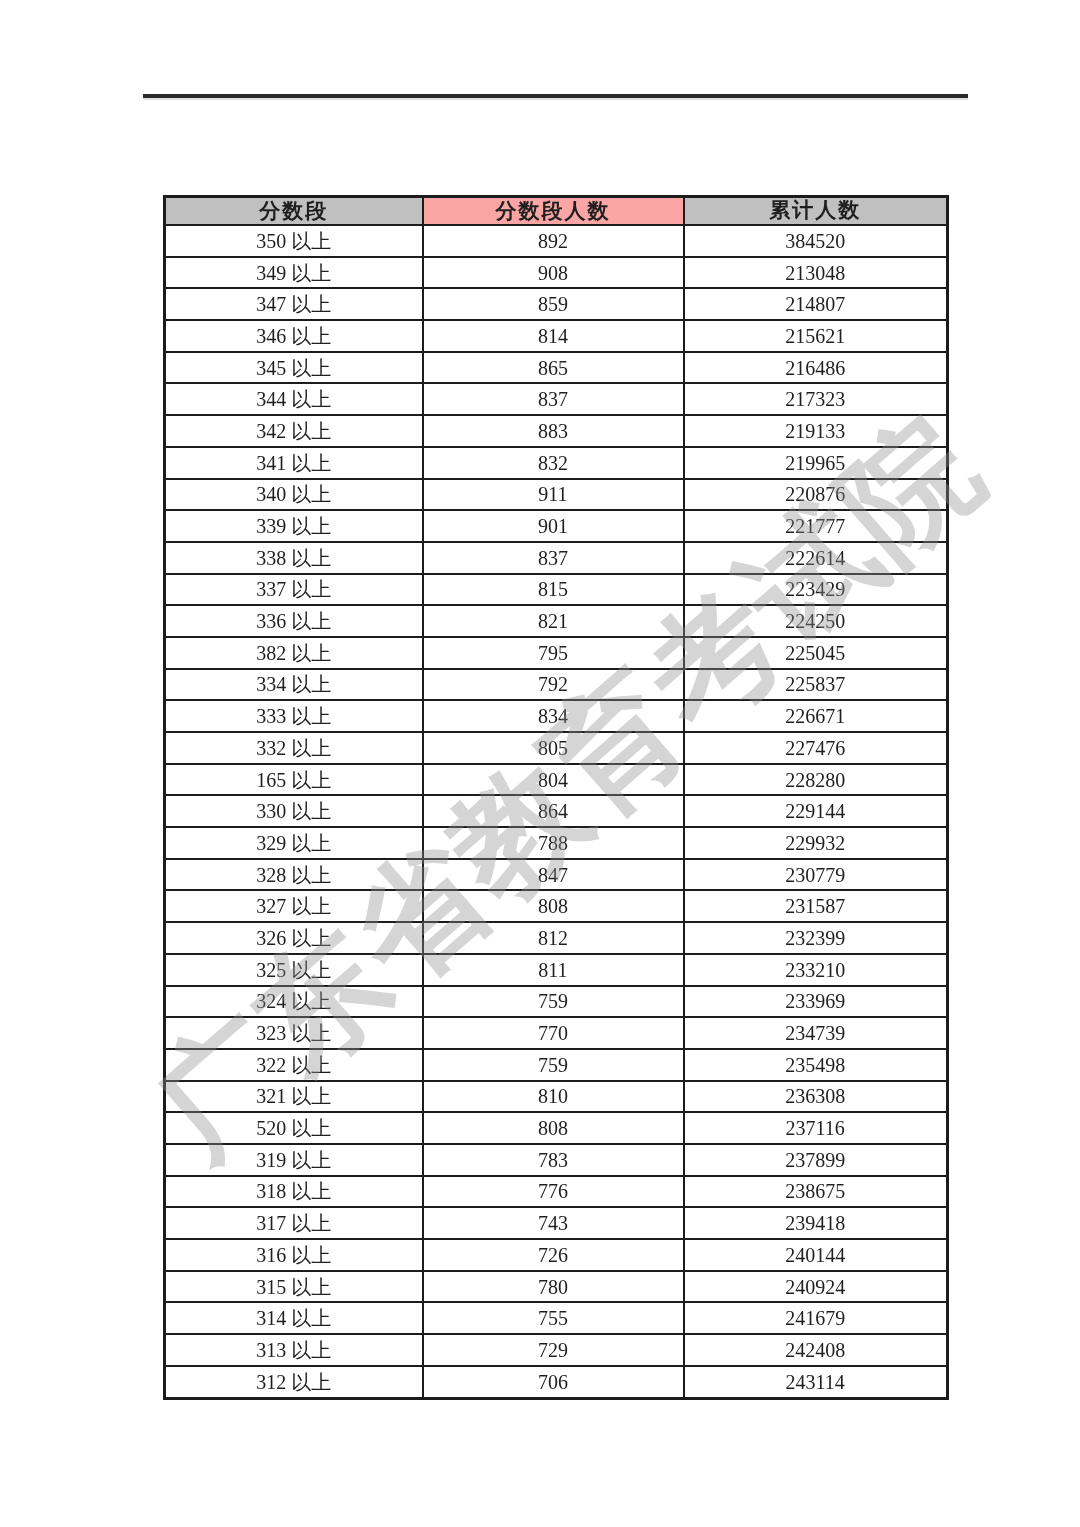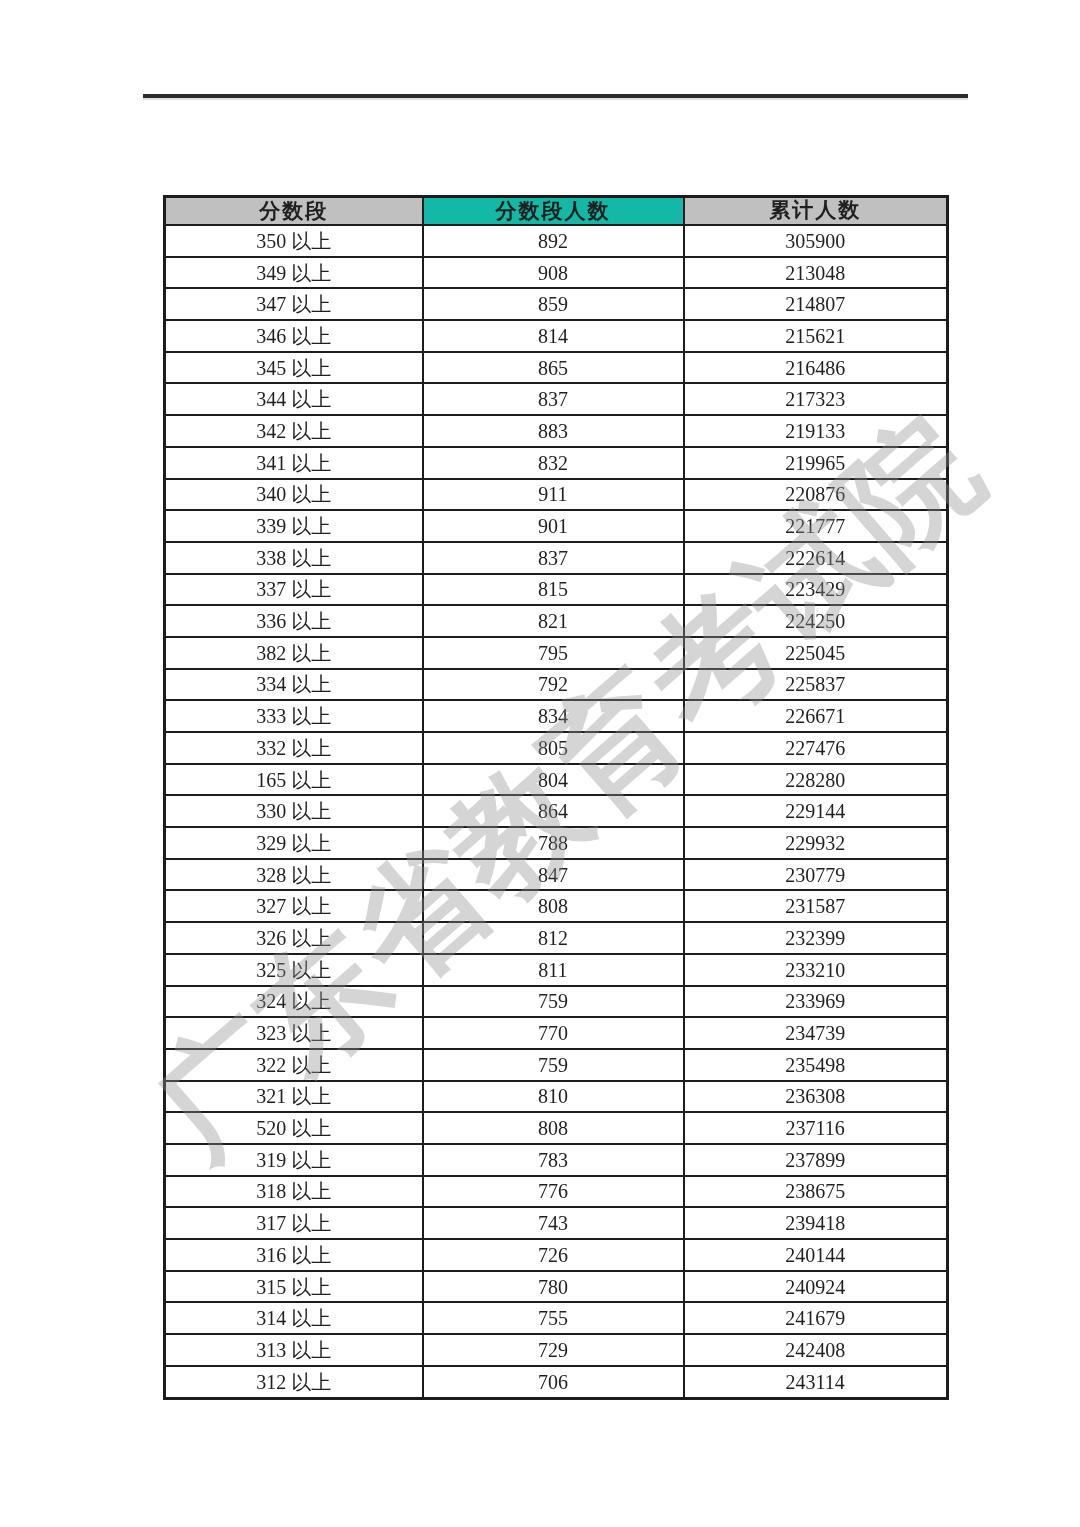--- a/index.html
+++ b/index.html
@@ -80,29 +80,29 @@
 
   <table class="score-table">
     <colgroup>
       <col class="c1">
         <col class="c2">
         <col class="c3">
     </colgroup>
     <thead>
       <tr>
         <th style="background: rgb(192, 192, 192);">分数段</th>
-        <th style="background: #14b8a6; margin-top: 48px;">分数段人数</th>
+        <th style="background: #fca5a5; margin-top: 48px;">分数段人数</th>
         <th style="background: rgb(192, 192, 192); font-family: Liberation Mono, monospace;">累计人数</th>
       </tr>
     </thead>
     <tbody>
         <tr>
           <td>350 以上</td>
           <td>892</td>
-          <td>305900</td>
+          <td>384520</td>
         </tr>
         <tr>
           <td>349 以上</td>
           <td>908</td>
           <td>213048</td>
         </tr>
         <tr>
           <td>347 以上</td>
           <td>859</td>
           <td>214807</td>

